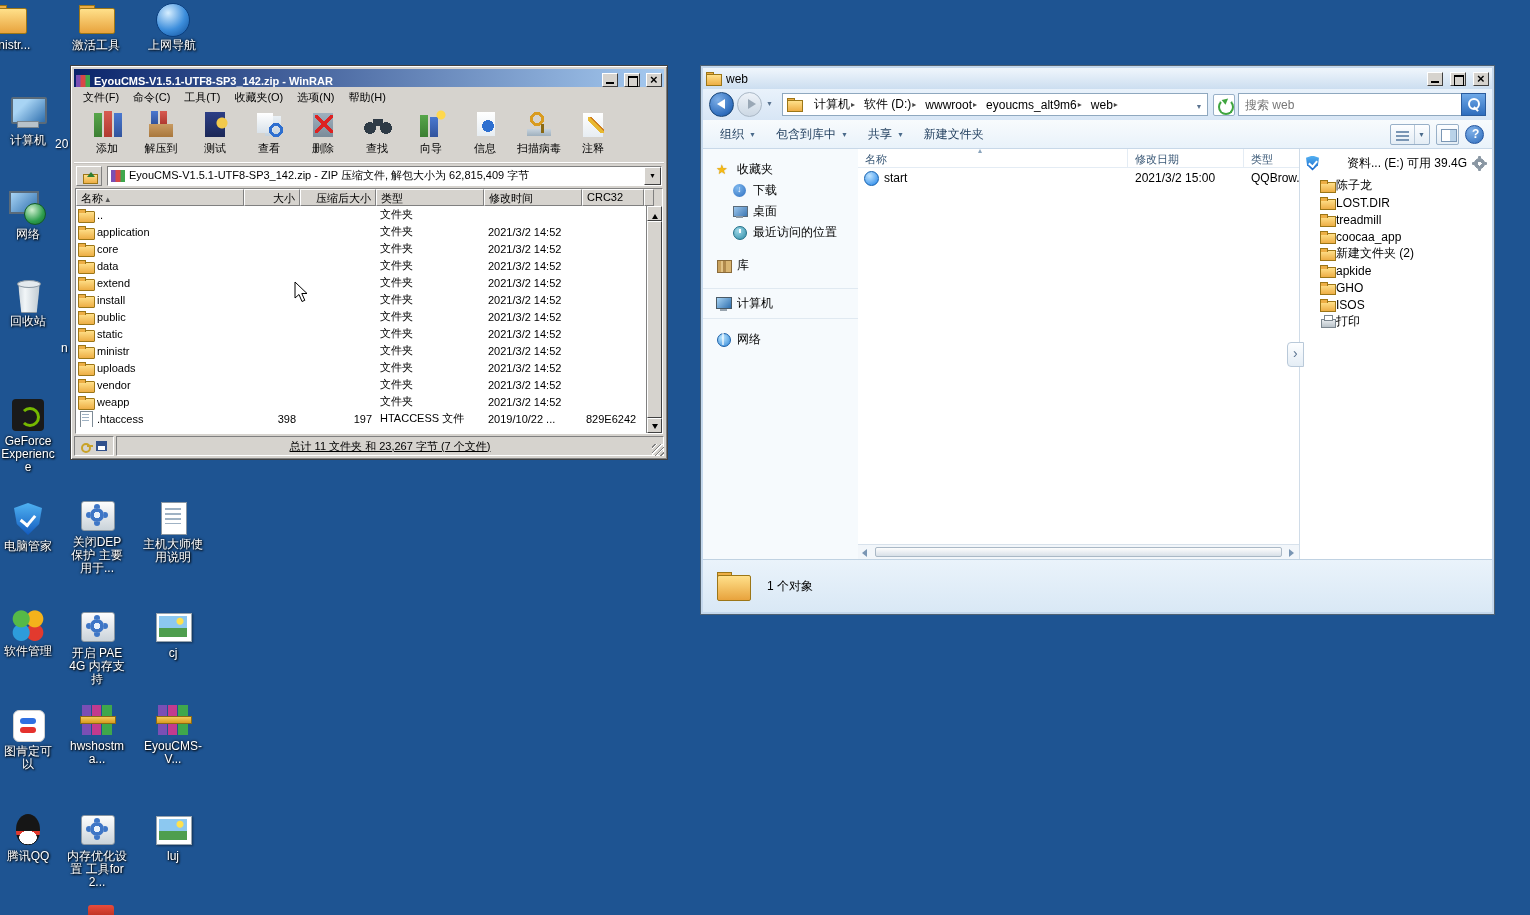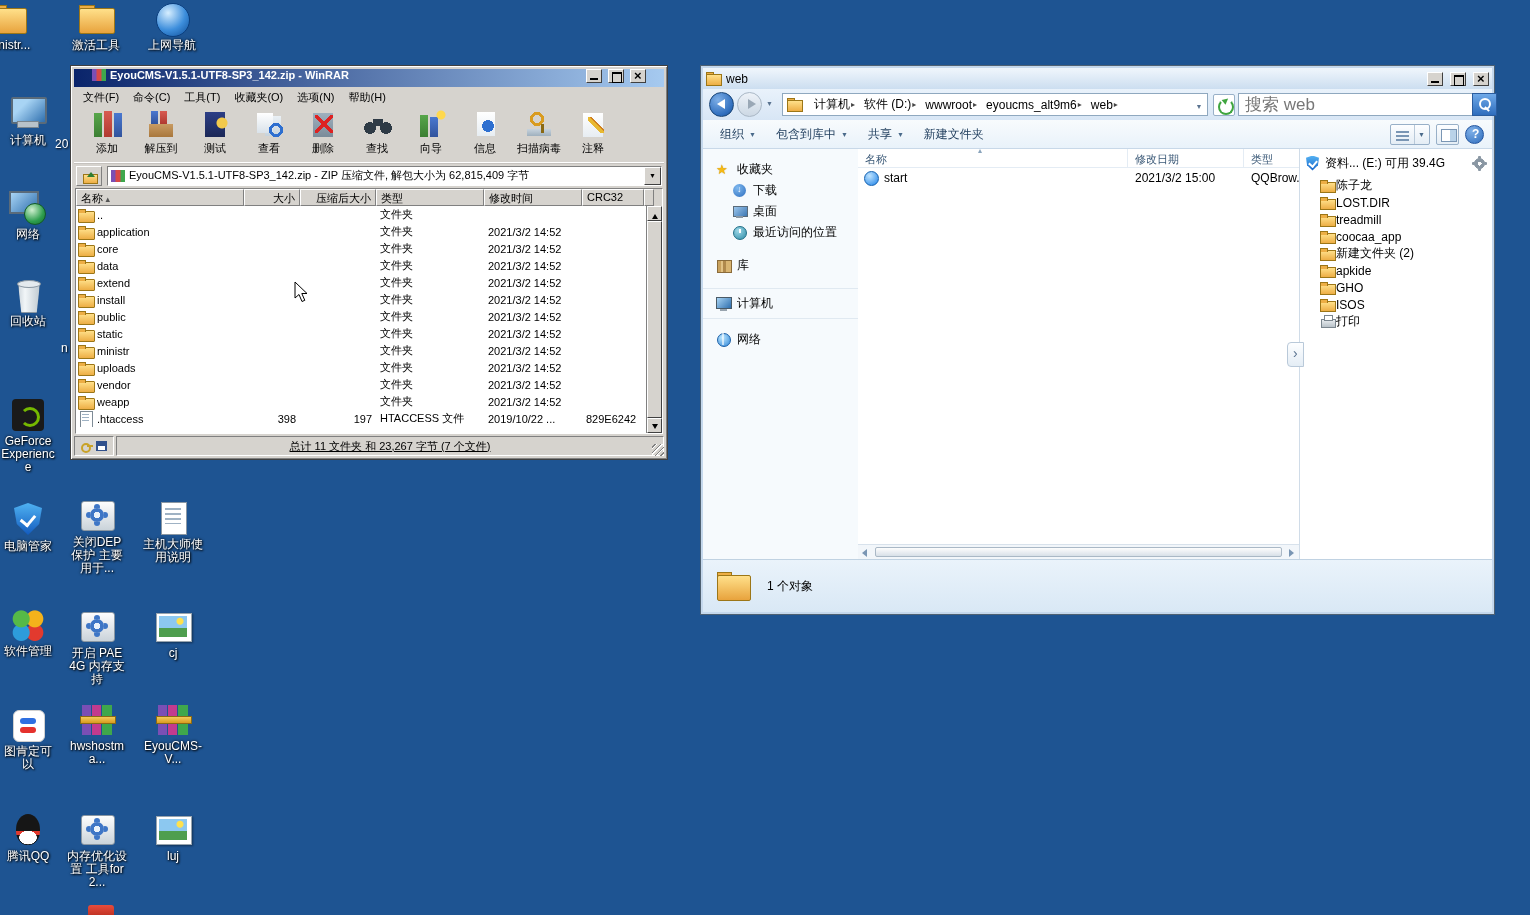--- a/index.html
+++ b/index.html
@@ -74,21 +74,21 @@
 .si[data-sicon="folder"]::after{left:0;top:2px;width:6px;height:3px;background:#EDAE45;border:1px solid #9C7617;border-bottom:none;}
 .si[data-sicon="printer"]::before{left:1px;top:5px;width:13px;height:7px;background:linear-gradient(#E8ECEF,#B9C2C9);border:1px solid #7A858E;}
 .si[data-sicon="printer"]::after{left:4px;top:1px;width:7px;height:4px;background:#fff;border:1px solid #7A858E;}
 .si[data-sicon="shield"]::before{left:1px;top:0;width:13px;height:15px;background:linear-gradient(#54B1F2,#1463C8);clip-path:polygon(50% 0,100% 15%,92% 65%,50% 100%,8% 65%,0 15%);}
 .si[data-sicon="shield"]::after{left:5px;top:3px;width:4px;height:6px;border:solid #fff;border-width:0 2px 2px 0;transform:rotate(40deg);}
 .si[data-sicon="gear"]::before{left:2px;top:2px;width:11px;height:11px;border-radius:50%;background:radial-gradient(circle,#FDFDFD 0 2px,#8A97A3 2px 5.5px,transparent 5.5px);}
 .si[data-sicon="gear"]::after{left:6px;top:0;width:3px;height:3px;background:#8A97A3;border-radius:1px;box-shadow:0 12px 0 #8A97A3,-6px 6px 0 #8A97A3,6px 6px 0 #8A97A3;}
 
 
 .winrar{position:absolute;left:70px;top:65px;width:598px;height:395px;background:#D6D3CE;border:1px solid #404040;box-shadow:inset 1px 1px 0 #fff,inset -1px -1px 0 #808080;padding:3px;z-index:5;display:flex;flex-direction:column;font-size:11px;}
-.wr-title{height:18px;flex:none;background:linear-gradient(90deg,#0A246A,#A6CAF0);display:flex;align-items:flex-start;padding:0 18px;color:#fff;font-weight:bold;gap:4px;}
+.wr-title{height:18px;flex:none;background:linear-gradient(90deg,#0A246A,#A6CAF0);display:flex;align-items:flex-end;padding:0 2px;color:#fff;font-weight:bold;gap:4px;}
 .wr-ticon{width:14px;height:12px;flex:none;background:linear-gradient(90deg,#7A4FB5 0 4px,#D84848 5px 9px,#3FA74C 10px 14px);}
 .wr-title .ttext{white-space:nowrap;overflow:hidden;}
 .tspacer{flex:1;}
 .cbtn{width:16px;height:14px;background:#D6D3CE;border:1px solid;border-color:#fff #404040 #404040 #fff;position:relative;margin-left:2px;flex:none;}
 .cbtn.minb::after{content:"";position:absolute;left:3px;bottom:2px;width:8px;height:2px;background:#000;}
 .cbtn.maxb::after{content:"";position:absolute;left:3px;top:2px;width:8px;height:8px;border:1px solid #000;border-top-width:2px;}
 .cbtn.clsb::after{content:"×";position:absolute;left:3px;top:-2px;font-size:13px;font-weight:bold;color:#000;}
 .wr-menu{height:20px;flex:none;display:flex;align-items:center;padding-left:2px;}
 .wr-menu-item{padding:2px 7px;}
 .wr-toolbar{height:56px;flex:none;display:flex;align-items:flex-start;padding:2px 4px 0 6px;border-bottom:1px solid #fff;box-shadow:0 1px 0 #80808033;}
@@ -157,21 +157,21 @@
 .addr{height:23px;background:#fff;border:1px solid #8FA8BF;flex:1;display:flex;align-items:center;margin:0 2px;padding-left:4px;overflow:hidden;}
 .crumb{padding:1px 2px 1px 6px;display:flex;align-items:center;white-space:nowrap;}
 .crumb-sep{color:#444;font-size:8px;padding:0 1px;}
 .crumb-sep::after{content:"▸";}
 .addr-drop{margin-left:auto;width:16px;text-align:center;color:#5A7390;flex:none;}
 .addr-drop::after{content:"▼";font-size:7px;}
 .refresh{width:22px;height:22px;background:#fff;border:1px solid #98B0C8;border-radius:2px;position:relative;flex:none;}
 .refresh::before{content:"";position:absolute;left:4px;top:4px;width:12px;height:12px;border:2px solid #3FA53F;border-radius:50%;border-top-color:transparent;}
 .refresh::after{content:"";position:absolute;left:10px;top:0;border:3px solid transparent;border-bottom:6px solid #3FA53F;transform:rotate(50deg);}
 .search{width:248px;height:23px;display:flex;flex:none;}
-.search input{flex:1;border:1px solid #8FA8BF;border-right:none;padding:0 6px;font:inherit;font-size:17px;color:#555;background:#fff;outline:none;}
+.search input{flex:1;border:1px solid #8FA8BF;border-right:none;padding:0 6px;font:inherit;font-size:12px;color:#555;background:#fff;outline:none;}
 .search input::placeholder{color:#777;}
 .search .sbtn2{width:25px;background:linear-gradient(#6FA9E8,#2E6DBD);border:1px solid #2A5C9E;position:relative;flex:none;}
 .search .sbtn2::before{content:"";position:absolute;left:6px;top:4px;width:8px;height:8px;border:2px solid #fff;border-radius:50%;}
 .search .sbtn2::after{content:"";position:absolute;left:13px;top:12px;width:2px;height:6px;background:#fff;transform:rotate(-45deg);}
 .ex-toolbar{height:29px;flex:none;background:linear-gradient(#F8FBFD,#E9F2FA);border-bottom:1px solid #C8D8E8;display:flex;align-items:center;padding:0 8px;gap:2px;color:#1E3C5C;}
 .tb-item{padding:4px 9px;display:flex;gap:5px;align-items:center;white-space:nowrap;}
 .tb-item.menu::after{content:"▼";font-size:7px;color:#4A6A8A;}
 .ex-tb-right{margin-left:auto;display:flex;align-items:center;gap:6px;}
 .vseg{display:flex;border:1px solid #98B0C8;border-radius:2px;background:linear-gradient(#FDFEFF,#E4EDF5);height:21px;}
 .vseg .va{width:23px;position:relative;}
@@ -199,21 +199,21 @@
 .ex-cell.c-name{display:flex;align-items:center;gap:5px;padding-left:5px;width:270px;}
 .ex-cell.c-date{width:116px;}
 .hscroll{position:absolute;bottom:0;left:0;right:0;height:15px;background:#F2F6FA;border-top:1px solid #D8E2EC;display:flex;}
 .harrow{width:16px;position:relative;flex:none;}
 .harrow.l::after,.harrow.r::after{content:"";position:absolute;top:4px;border:4px solid transparent;}
 .harrow.l::after{left:4px;border-right:5px solid #7A96B4;border-left:0;}
 .harrow.r::after{left:6px;border-left:5px solid #7A96B4;border-right:0;}
 .hthumb{flex:1;margin:2px 1px;background:linear-gradient(#FDFDFD,#D8E0E8);border:1px solid #AAB8C6;border-radius:2px;}
 .ex-panel{width:193px;flex:none;border-left:1px solid #D0DCE8;display:flex;flex-direction:column;background:#fff;overflow:hidden;}
 .panel-h{height:28px;flex:none;display:flex;align-items:center;gap:5px;padding:0 5px;}
-.panel-h .ph-text{white-space:nowrap;overflow:hidden;flex:1;}
+.panel-h .ph-text{white-space:nowrap;overflow:hidden;flex:1;text-align:right;}
 .pitem{display:flex;gap:1px;align-items:center;padding:1px 0 1px 20px;height:17px;white-space:nowrap;}
 .panel-collapse{position:absolute;left:586px;top:276px;width:17px;height:25px;background:linear-gradient(#FDFEFF,#E4EDF5);border:1px solid #B9C9D9;border-radius:4px 0 0 4px;z-index:3;}
 .panel-collapse .chev::after{content:"›";position:absolute;left:5px;top:2px;font-size:14px;color:#5A7390;}
 .ex-status{height:53px;flex:none;background:linear-gradient(#EAF3FB,#D9E8F5);border-top:1px solid #C0D2E2;display:flex;align-items:center;gap:16px;padding:8px 14px;}
 .bfolder{width:34px;height:29px;position:relative;flex:none;}
 .bfolder::before{content:"";position:absolute;left:0;top:0;width:13px;height:5px;background:#EDAE45;border:1px solid #9C7617;}
 .bfolder::after{content:"";position:absolute;left:0;top:3px;width:32px;height:24px;background:linear-gradient(#FFE08A,#E8A33D);border:1px solid #9C7617;border-radius:2px;}
 
 
 .cursor{position:absolute;left:294px;top:281px;z-index:30;}

